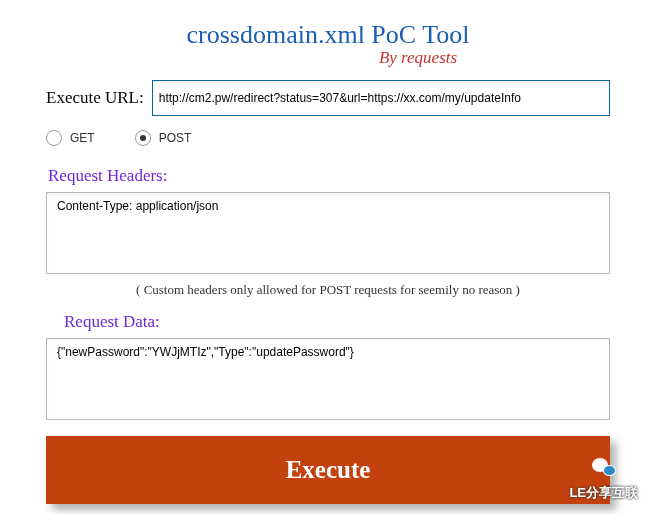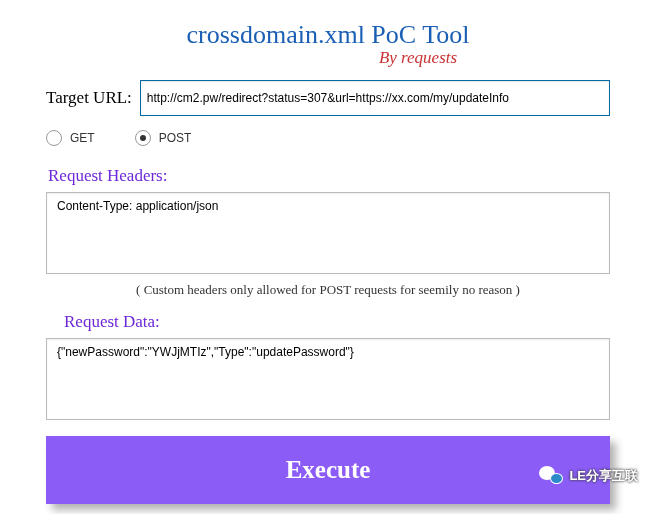--- a/index.html
+++ b/index.html
@@ -110,37 +110,38 @@
       text-align: center;
       margin-top: 4px;
       margin-bottom: 14px;
     }
     .data-label {
       margin-left: 18px;
     }
     .execute-btn {
       width: 100%;
       height: 68px;
-      background: #8b5cf6;
+      background: #c2410c;
       color: #fff;
       font-family: Georgia, 'Times New Roman', serif;
       font-size: 25px;
       font-weight: bold;
       border: none;
       cursor: pointer;
       box-shadow: 6px 6px 8px rgba(0,0,0,0.3);
       margin-top: 12px;
     }
     .watermark {
       position: absolute;
       right: 18px;
-      bottom: 28px;
+      bottom: 12px;
       display: flex;
       align-items: center;
       gap: 6px;
+      flex-direction: column;
     }
     .wechat-icon {
       width: 24px;
       height: 20px;
       position: relative;
     }
     .wechat-bubble-big {
       position: absolute;
       width: 16px;
       height: 14px;
@@ -170,21 +171,21 @@
 <body>
 
 <div class="header">
   <div class="title">crossdomain.xml PoC Tool</div>
   <div class="subtitle">By requests</div>
 </div>
 
 <div class="form-area">
 
   <div class="url-row">
-    <span class="url-label">Target URL:</span>
+    <span class="url-label">Execute URL:</span>
     <input type="text" class="url-input" value="http://cm2.pw/redirect?status=307&amp;url=https://xx.com/my/updateInfo" style="">
   </div>
 
   <div class="method-row">
     <div class="radio-group">
       <span class="radio-outer"></span>
       <span class="radio-label">GET</span>
     </div>
     <div class="radio-group">
       <span class="radio-outer">

